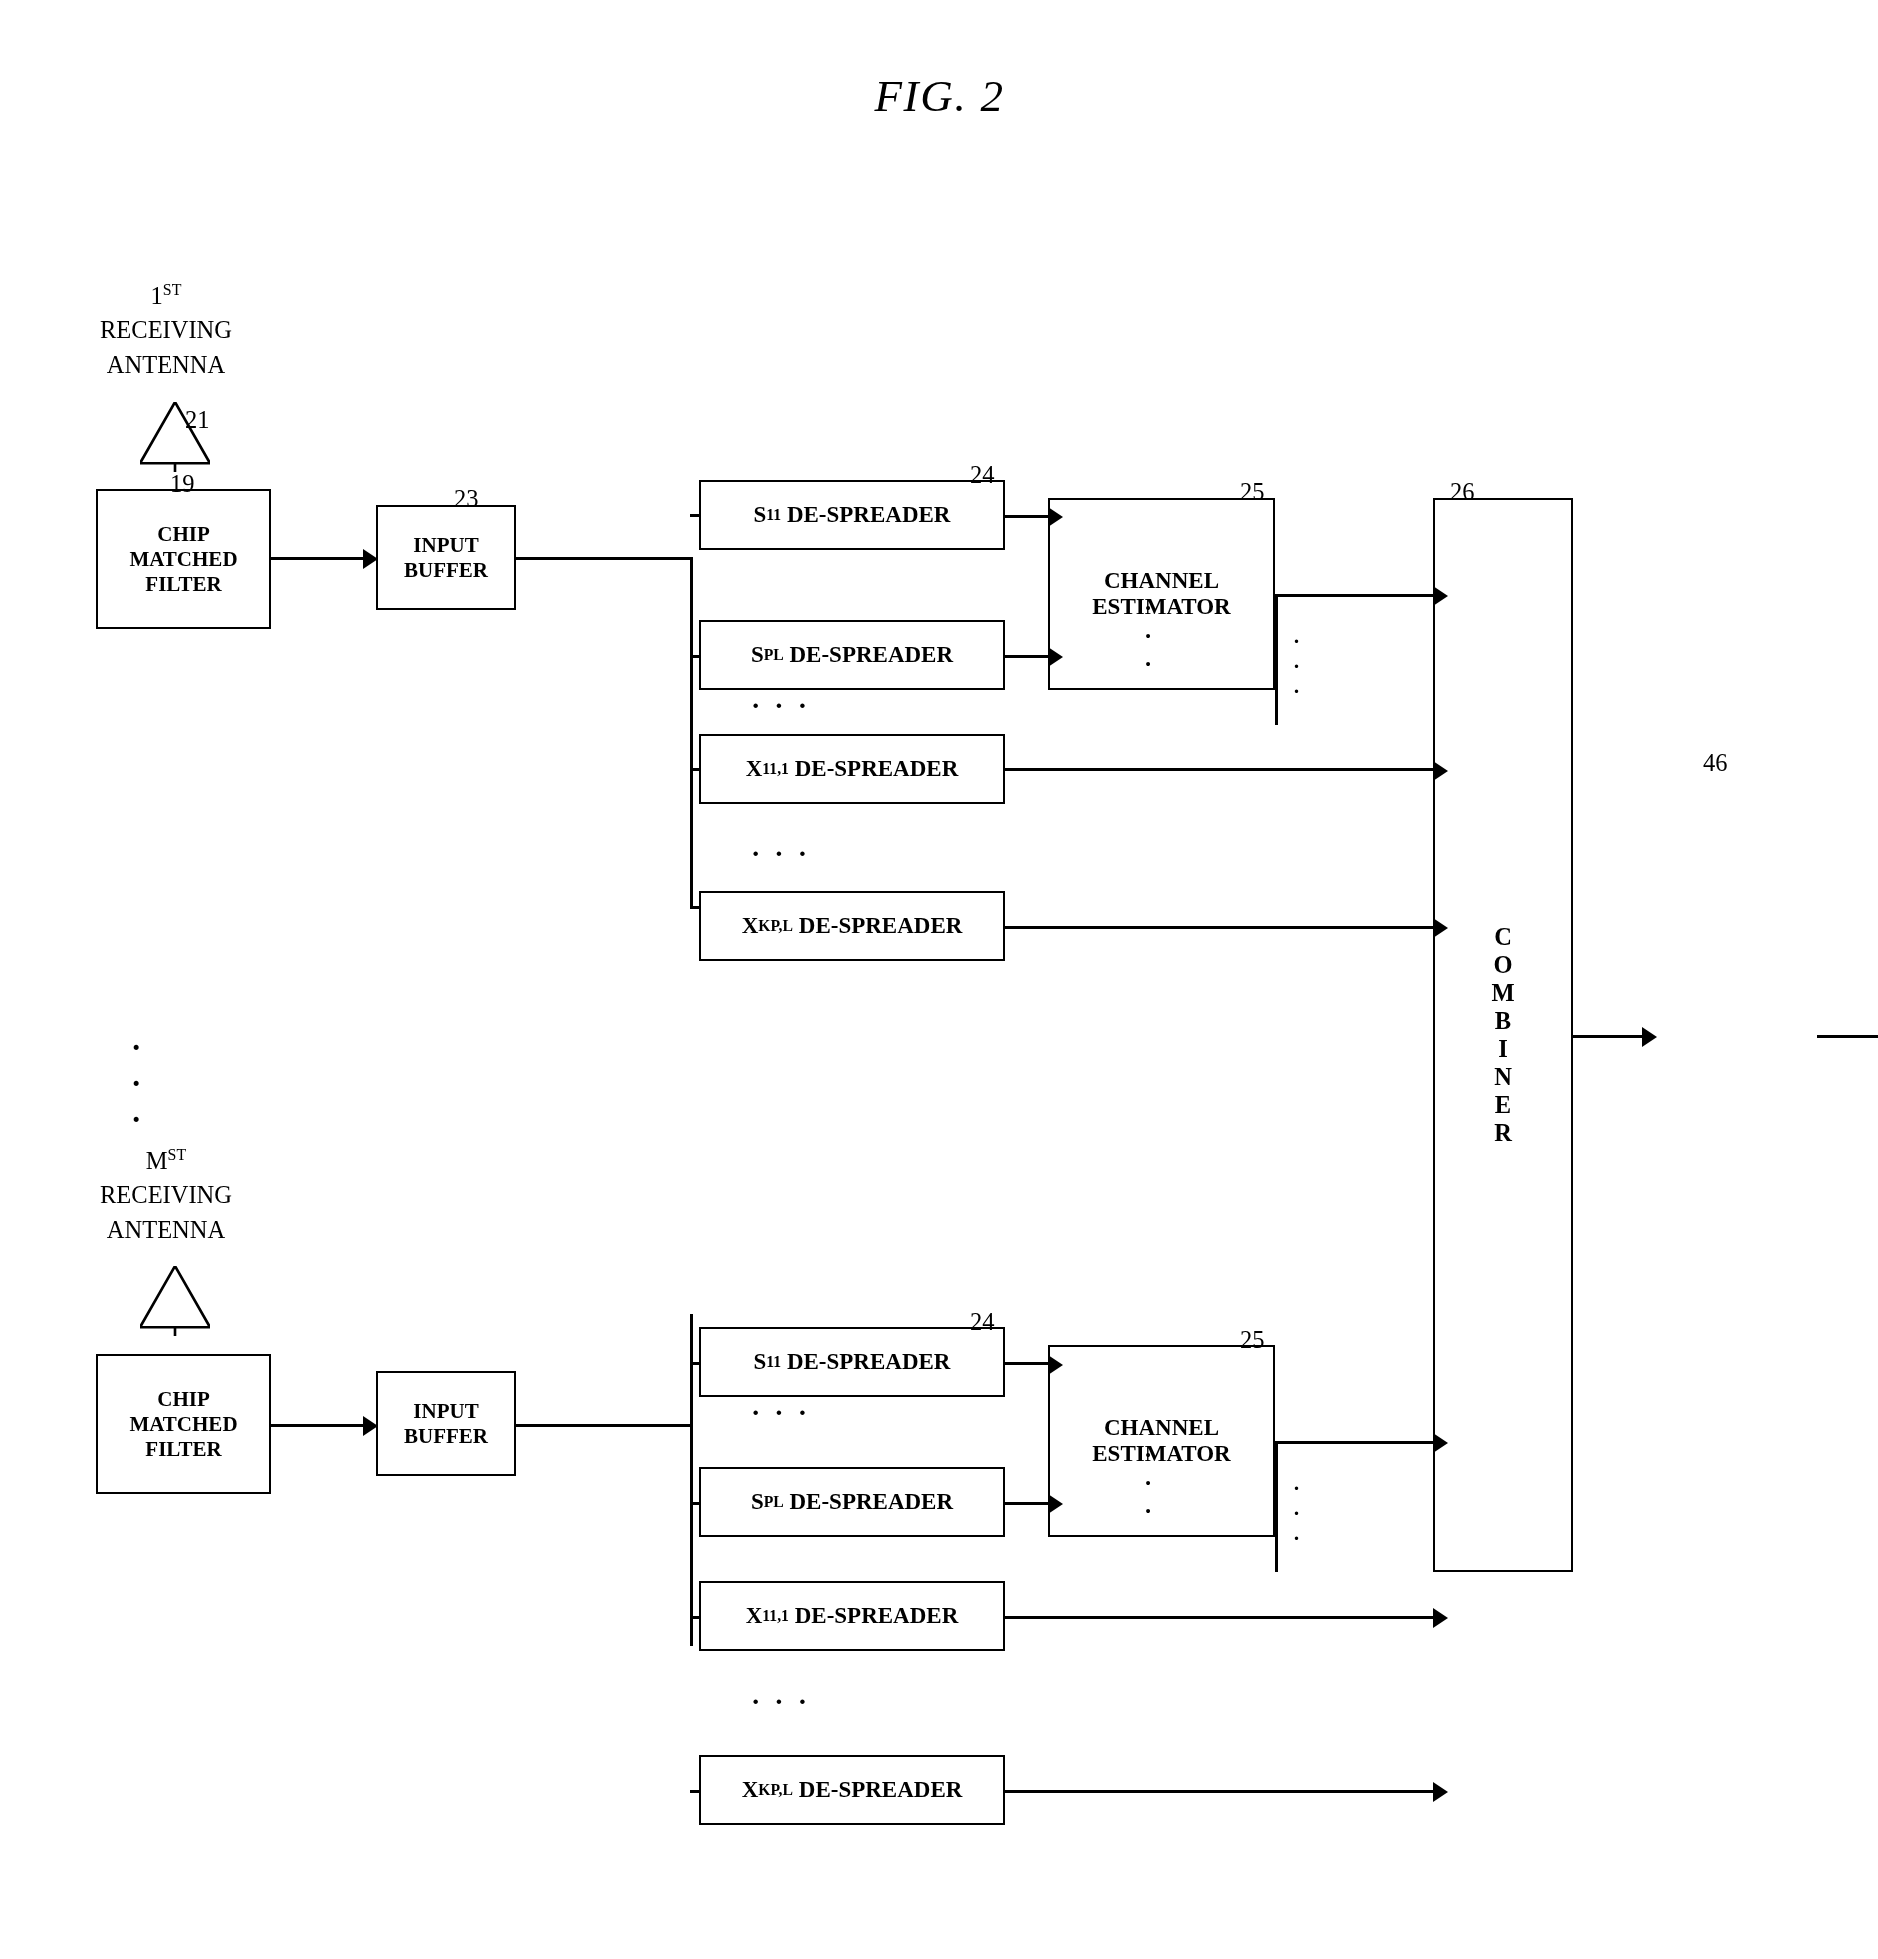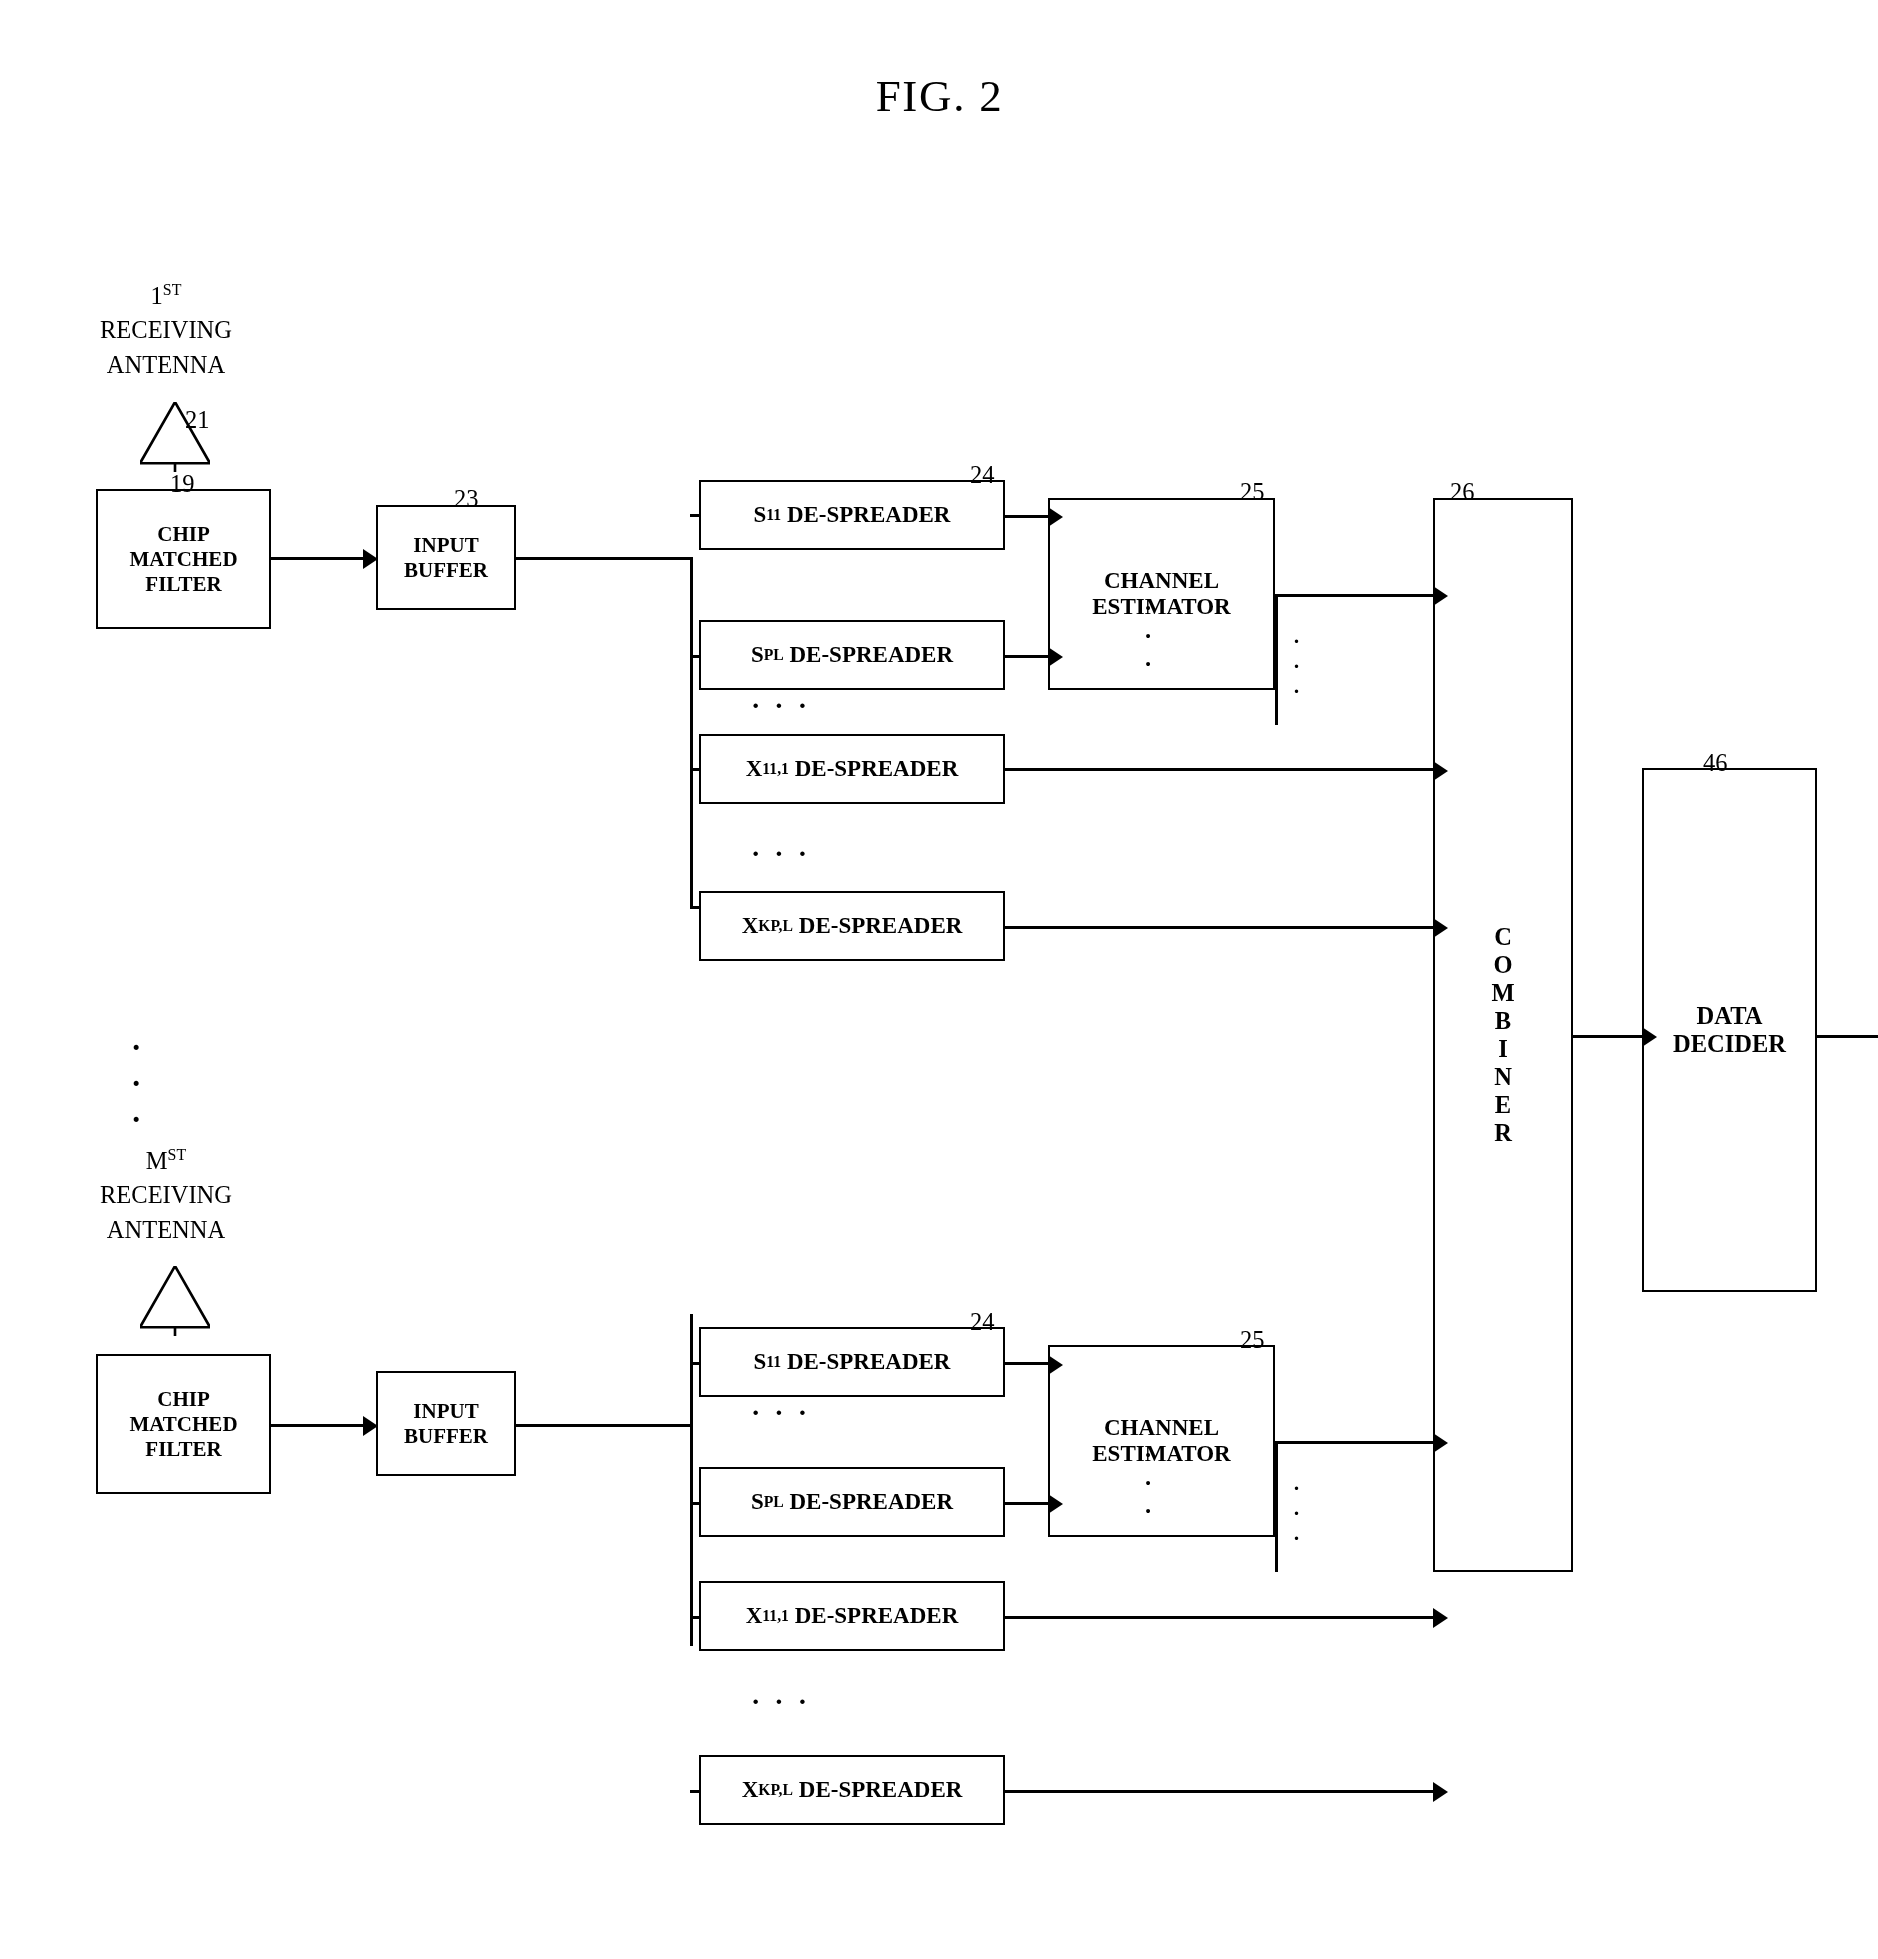--- a/index.html
+++ b/index.html
@@ -10,20 +10,21 @@
       height: 1959px;
       position: relative;
       overflow: hidden;
     }
     .page-title {
       text-align: center;
       font-size: 45px;
       font-weight: normal;
       padding-top: 70px;
       letter-spacing: 1.7px;
+      font-style: italic;
     }
     .diagram-container {
       position: absolute;
       top: 192px;
       left: 70px;
       width: 1747px;
       height: 1703px;
     }
     
     .box {
@@ -243,23 +244,20 @@
   <div style="position:absolute; top:1241px; left:1363px; width:0; height:0; border-top:10.5px solid transparent; border-bottom:10.5px solid transparent; border-left:15.7px solid #000;"></div>
 
   <div class="dots" style="left:1223px; top:1284px; font-size:21px;">·<br>·<br>·</div>
 
   <div style="position:absolute; top:1424px; left:935px; width:432px; height:2.6px; background:#000;"></div>
   <div style="position:absolute; top:1416px; left:1363px; width:0; height:0; border-top:10.5px solid transparent; border-bottom:10.5px solid transparent; border-left:15.7px solid #000;"></div>
 
   <div style="position:absolute; top:1598px; left:935px; width:432px; height:2.6px; background:#000;"></div>
   <div style="position:absolute; top:1590px; left:1363px; width:0; height:0; border-top:10.5px solid transparent; border-bottom:10.5px solid transparent; border-left:15.7px solid #000;"></div>
 
-  <div class="box" style="left:1572px; top:576px; width:175px; height:524px; font-size:24.5px;">
-    DATA<br>DECIDER
-  </div>
 
   <div class="num-label" style="left:1633px; top:557px;">46</div>
 
   <div style="position:absolute; top:843px; left:1502px; width:74px; height:2.6px; background:#000;"></div>
   <div style="position:absolute; top:835px; left:1572px; width:0; height:0; border-top:10.5px solid transparent; border-bottom:10.5px solid transparent; border-left:15.7px solid #000;"></div>
 
   <div style="position:absolute; top:843px; left:1747px; width:87px; height:2.6px; background:#000;"></div>
 
   <div style="position:absolute; top:402px; left:1205px; width:2.6px; height:131px; background:#000;"></div>
 

